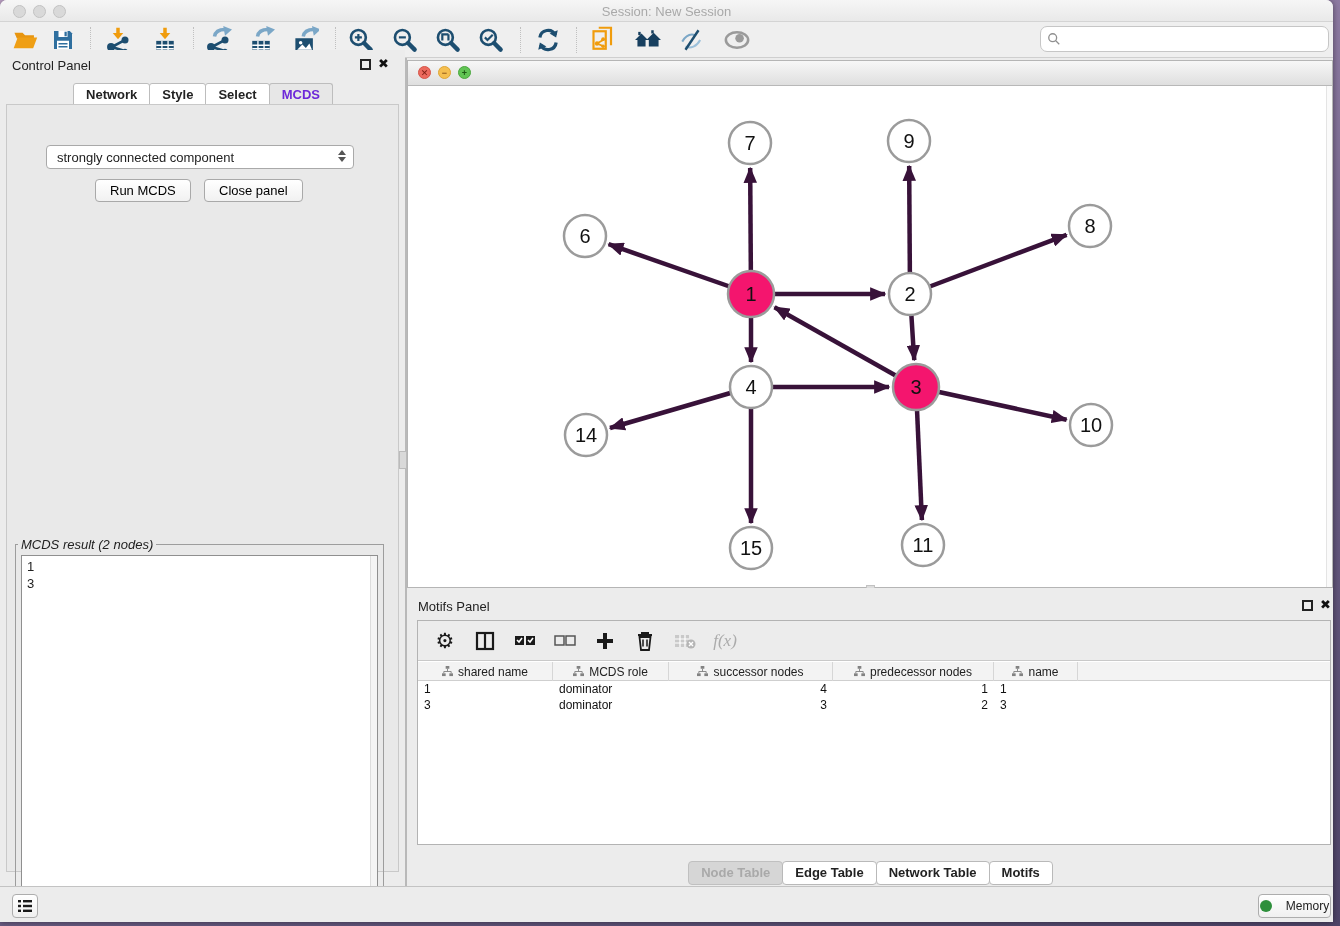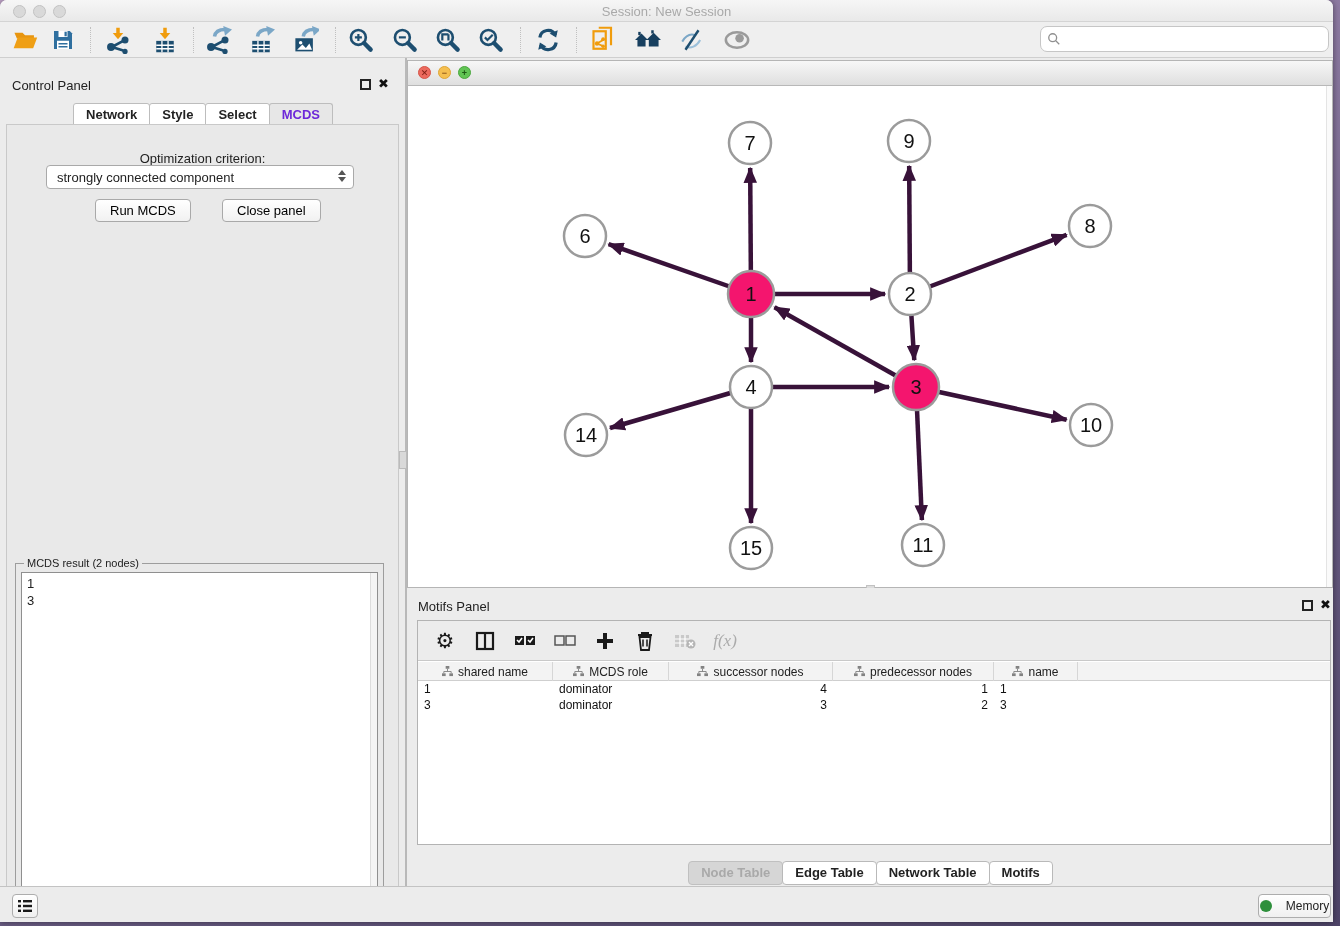--- a/index.html
+++ b/index.html
@@ -26,21 +26,21 @@
     background:#efefef; border-bottom:1px solid #cfcfcf; }
   .tb-icon { position:absolute; top:3px; width:30px; height:30px; display:flex;
     align-items:center; justify-content:center; }
   .tb-sep { position:absolute; top:5px; width:0; height:26px; border-left:1px dotted #c0c0c0; }
   .searchbox { position:absolute; left:1040px; top:4px; width:289px; height:26px;
     background:#fff; border:1px solid #c6c6c6; border-radius:7px; display:flex; align-items:center;
     padding-left:6px; gap:4px; }
   .searchbox input { border:none; outline:none; flex:1; height:20px; font-size:12px;
     font-family:"Liberation Sans",sans-serif; background:transparent; }
   
-  .control-panel { position:absolute; left:0; top:70px; width:405px; height:828px; background:#ececec; }
+  .control-panel { position:absolute; left:0; top:50px; width:405px; height:828px; background:#ececec; }
   .cp-header { position:absolute; left:0; top:0; width:100%; height:30px; }
   .cp-title { position:absolute; left:12px; top:8px; font-size:13px; color:#222; }
   .float-ic { position:absolute; width:11px; height:11px; border:2px solid #222; top:9px; }
   .close-ic { position:absolute; top:6px; font-size:13px; font-weight:bold; color:#111; }
   .cp-tabs { position:absolute; left:0; top:33px; width:100%; display:flex; justify-content:center; }
   .tab { border:1px solid #bdbdbd; background:#fff; padding:3px 12px 4px;
     font-weight:bold; font-size:13px; border-radius:3px 3px 0 0; margin-right:-1px; cursor:default; }
   .tab.active { background:#e7e7e7; color:#6d28d9; border-bottom-color:#e7e7e7; }
   .cp-body { position:absolute; left:6px; top:54px; width:393px; height:768px;
     background:#e9e9e9; border:1px solid #c9c9c9; }
@@ -49,21 +49,21 @@
     border:1px solid #a9a9a9; border-radius:4px; display:flex; align-items:center;
     padding:0 22px 0 10px; font-size:13px; }
   .chev { position:absolute; right:7px; top:4px; display:flex; flex-direction:column; gap:2px; }
   .chev .up { width:0;height:0;border-left:4px solid transparent;border-right:4px solid transparent;border-bottom:5px solid #555; }
   .chev .dn { width:0;height:0;border-left:4px solid transparent;border-right:4px solid transparent;border-top:5px solid #555; }
   .btn { position:absolute; height:23px; background:linear-gradient(#ffffff,#f1f1f1);
     border:1px solid #a9a9a9; border-radius:4px; font-size:13px; font-family:"Liberation Sans",sans-serif;
     padding:0 14px; }
   fieldset.result { position:absolute; left:8px; top:432px; width:369px; height:376px;
     border:1px solid #9d9d9d; }
-  fieldset.result legend { font-size:11px; padding:0 3px; margin-left:8px; }
+  fieldset.result legend { font-size:13px; padding:0 3px; margin-left:2px;font-style:italic; }
   .result-area { position:absolute; left:5px; top:3px; width:357px; height:357px; background:#fff;
     border:1px solid #8f8f8f; font-size:13px; line-height:17px; padding:2px 5px; white-space:pre; }
   .result-scroll { position:absolute; right:6px; top:4px; width:7px; height:355px;
     background:#f4f4f4; border-left:1px solid #ddd; }
   .v-divider { position:absolute; left:405px; top:58px; width:2px; height:828px; background:#b9b9b9; }
   .v-grip { position:absolute; left:399px; top:451px; width:8px; height:18px;
     background:#d9d9d9; border:1px solid #bbb; }
   
   .right-bg { position:absolute; left:407px; top:58px; width:926px; height:828px; background:#ececec; }
   .net-window { position:absolute; left:407px; top:60px; width:926px; height:528px;
@@ -277,30 +277,29 @@
       <span class="float-ic" style="left:360px"></span>
       <span class="close-ic" style="left:378px">✖</span>
     </div>
     <div class="cp-tabs" id="cp-tabs">
         <div class="tab">Network</div>
         <div class="tab">Style</div>
         <div class="tab">Select</div>
         <div class="tab active">MCDS</div>
       </div>
     <div class="cp-body">
-      <div class="opt-label">Optimization criterion:</div>
       <div class="criterion">
         <span>strongly connected component</span>
         <span class="chev">
             <span class="up"></span>
             <span class="dn"></span>
           </span>
       </div>
       <button class="btn" style="left:88px; top:74px;">Run MCDS</button>
-      <button class="btn" style="left:197px; top:74px;margin-left:18px;">Close panel</button>
+      <button class="btn" style="left:197px; top:74px;">Close panel</button>
       <fieldset class="result">
         <legend>MCDS result (2 nodes)</legend>
         <div class="result-area" id="result-area">1
 3</div>
         <div class="result-scroll"></div>
       </fieldset>
     </div>
   </div>
   <div class="v-divider"></div>
   <div class="v-grip"></div>

